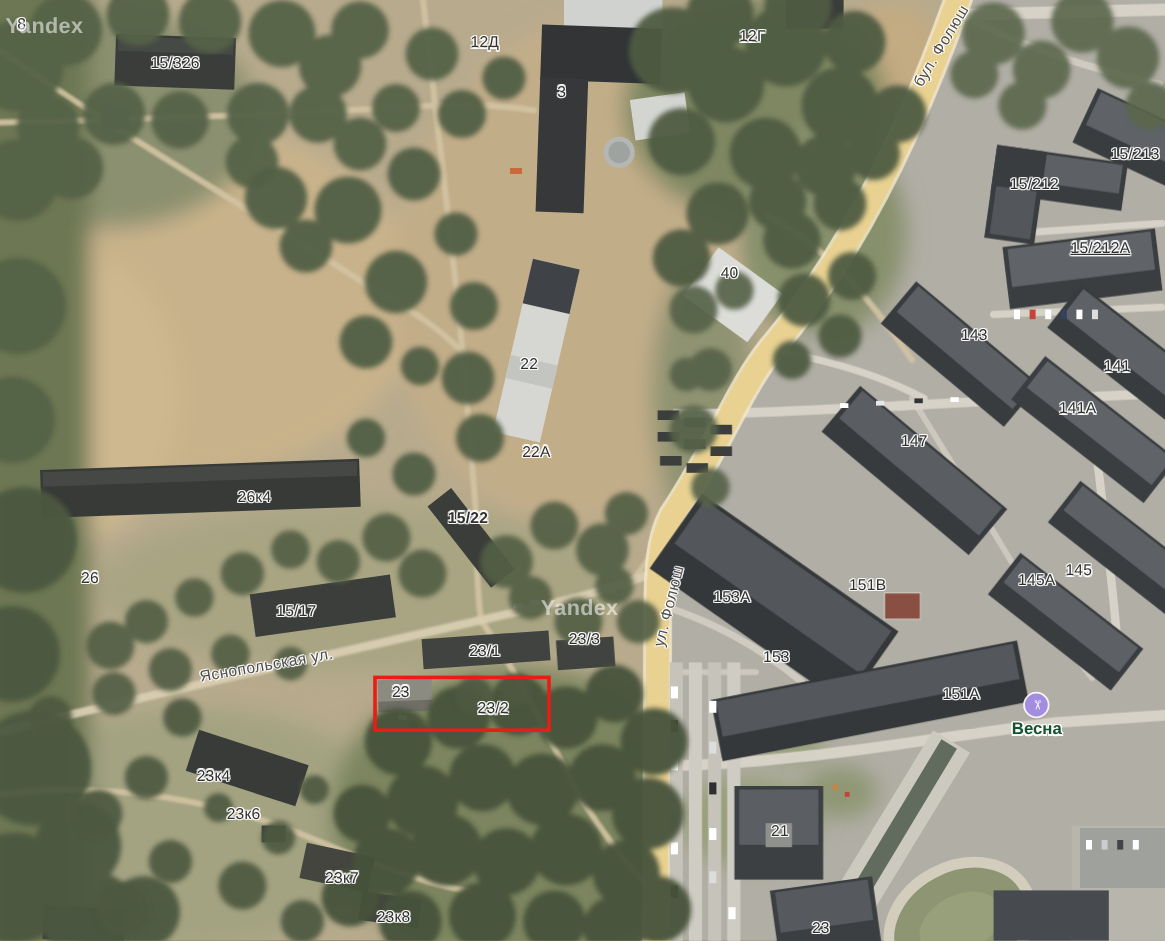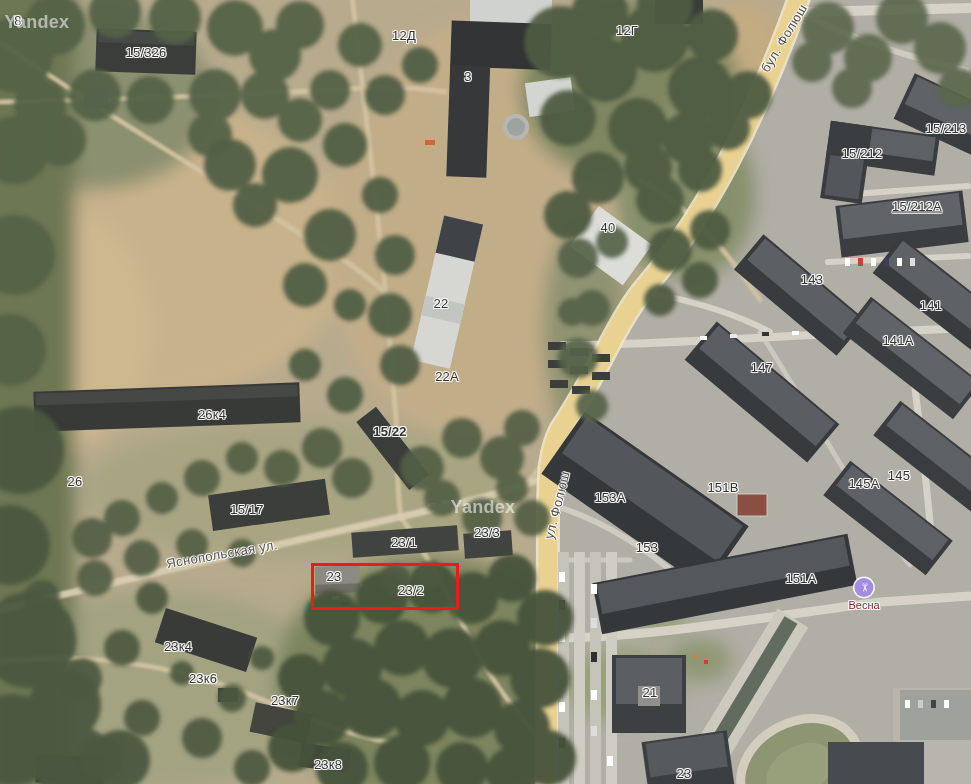--- a/index.html
+++ b/index.html
@@ -29,21 +29,21 @@
   }
   #highlight{position:absolute;z-index:3;box-sizing:border-box;}
   #poi{position:absolute;z-index:4;display:flex;flex-direction:column;align-items:center;transform:translate(-50%,-10px);pointer-events:auto;}
   .poi-icon{
     width:19px;height:19px;border-radius:50%;display:flex;align-items:center;justify-content:center;
     color:#fff;font-size:11px;line-height:1;
     box-shadow:0 0 0 1.5px rgba(255,255,255,.9),0 1px 2px rgba(0,0,0,.35);
   }
   .poi-icon span{transform:rotate(90deg);display:block;}
   .poi-label{
-    margin-top:2px;font-size:11px;font-weight:400;color:#7f1d1d;white-space:nowrap;
+    margin-top:2px;font-size:14px;font-weight:700;color:#14532d;white-space:nowrap;
     text-shadow:1px 0 0 #fff,-1px 0 0 #fff,0 1px 0 #fff,0 -1px 0 #fff,
       1px 1px 0 #fff,-1px -1px 0 #fff,1px -1px 0 #fff,-1px 1px 0 #fff;
   }
 </style>
 </head>
 <body>
 
 <div id="map">
 
   <svg width="971" height="784" viewBox="0 0 971 784" aria-hidden="true">
@@ -442,21 +442,21 @@
       <span class="bld-label" style="left: 212px; top: 414px;">26к4</span>
       <span class="bld-label" style="left: 390px; top: 431px; font-weight: bold;">15/22</span>
       <span class="bld-label" style="left: 75px; top: 481px;">26</span>
       <span class="bld-label" style="left: 247px; top: 509px;">15/17</span>
       <span class="bld-label" style="left: 404px; top: 542px;">23/1</span>
       <span class="bld-label" style="left: 487px; top: 532px;">23/3</span>
       <span class="bld-label" style="left: 334px; top: 576px;">23</span>
       <span class="bld-label" style="left: 411px; top: 590px;">23/2</span>
       <span class="bld-label" style="left: 178px; top: 646px;">23к4</span>
       <span class="bld-label" style="left: 203px; top: 678px;">23к6</span>
-      <span class="bld-label" style="left: 285px; top: 700px;">23к7</span>
+      <span class="bld-label" style="left: 285px; top: 731px;">23к7</span>
       <span class="bld-label" style="left: 328px; top: 764px;">23к8</span>
       <span class="bld-label" style="left: 946px; top: 128px;">15/213</span>
       <span class="bld-label" style="left: 862px; top: 153px;">15/212</span>
       <span class="bld-label" style="left: 917px; top: 206px; text-decoration: underline;">15/212А</span>
       <span class="bld-label" style="left: 812px; top: 279px;">143</span>
       <span class="bld-label" style="left: 931px; top: 305px;">141</span>
       <span class="bld-label" style="left: 898px; top: 340px;">141А</span>
       <span class="bld-label" style="left: 762px; top: 367px;">147</span>
       <span class="bld-label" style="left: 899px; top: 475px;">145</span>
       <span class="bld-label" style="left: 864px; top: 483px;">145А</span>

